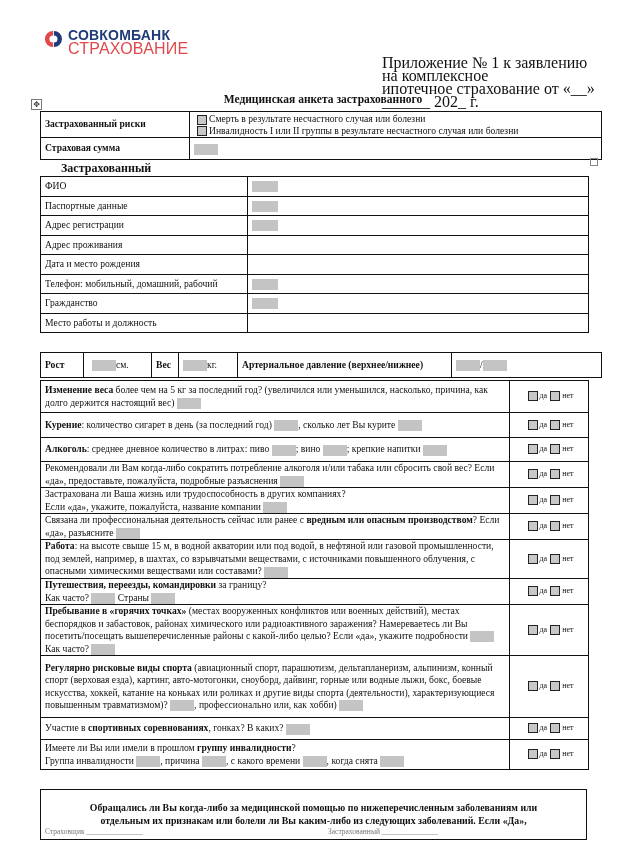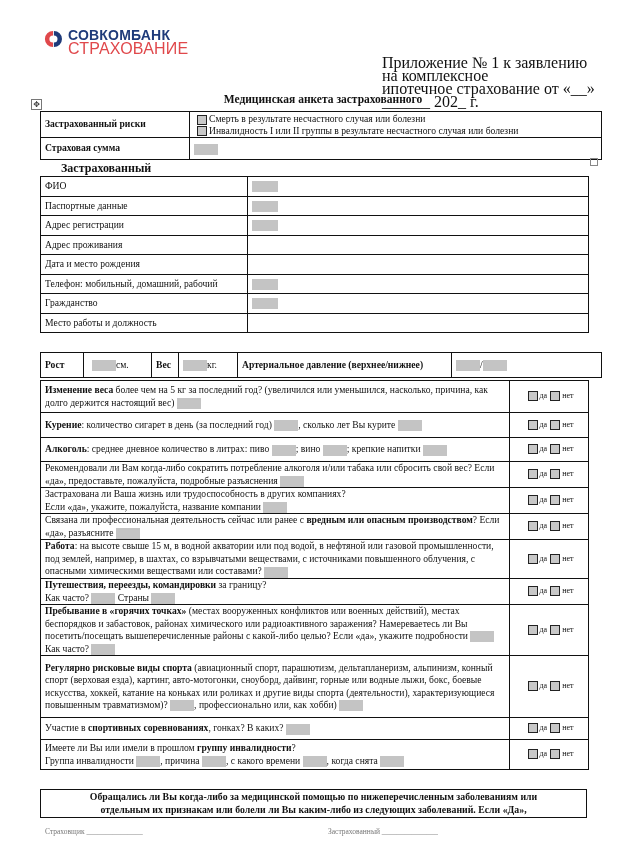--- a/index.html
+++ b/index.html
@@ -22,21 +22,21 @@
   .t3 { left:40px; top:352px; width:562px; }
   .t3 td { border-width:1.5px; }
   .t4 { left:40px; top:380px; width:549px; }
   .t4 td { border-width:1px; }
   .t4 td.q { width:460px; }
   .t4 td.yn { text-align:center; font-size:8px; }
   .blank { display:inline-block; width:24px; height:11px; background:#c4c4c4; vertical-align:middle; }
   .blank.w2 { width:26px; }
   .cb { display:inline-block; width:8px; height:8px; border:1px solid #222; background:#c8c8c8; vertical-align:middle; margin:0 2px 0 3px; }
   .subhead { left:45px; top:161px; font-weight:bold; font-size:12px;margin-left:16px; }
-  .notice { left:40px; top:789px; width:545px; border:1.5px solid #111; text-align:center; font-weight:bold; font-size:9.8px; line-height:12.5px; padding:1px 0; }
+  .notice { left:40px; top:789px; width:545px; border:1.5px solid #111; text-align:center; font-weight:bold; font-size:9.8px; line-height:12.5px; padding:12px 0; }
   .sig { top:827px; font-size:7.5px; color:#777;text-align:center; }
   b { font-weight:bold; }
 </style>
 </head>
 <body>
 
 <div class="abs logo">
   <svg class="logo-mark" viewBox="0 0 20 20">
     <path d="M10 1 A9 9 0 1 0 10 19 L10 14 A4 4 0 1 1 10 6 Z" fill="#e0484b"></path>
     <path d="M11 6 A4 4 0 0 1 11 14 L11 19 A9 9 0 0 0 11 1 Z" fill="#1f3b7a"></path>

